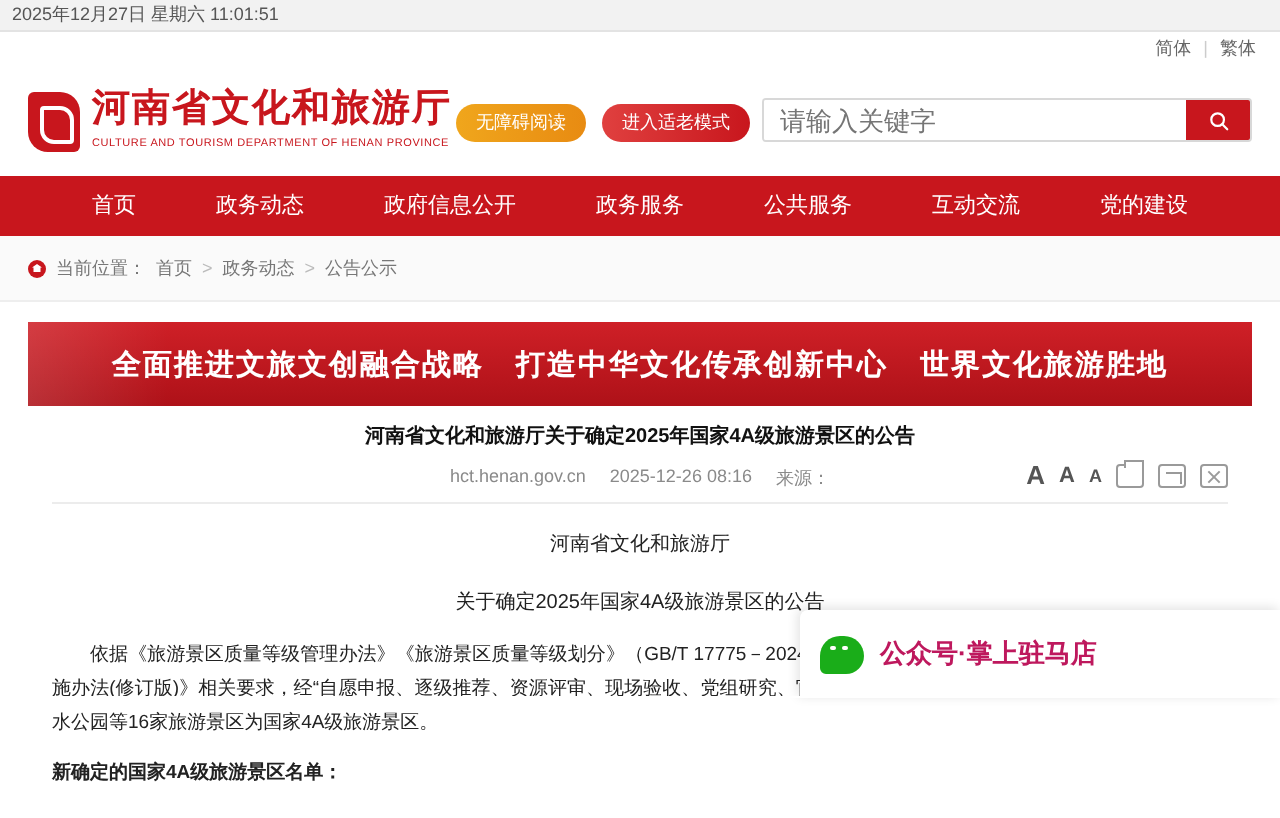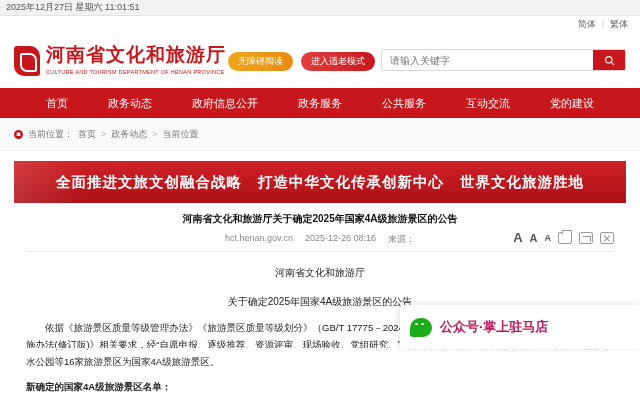--- a/index.html
+++ b/index.html
@@ -101,21 +101,21 @@
     height: 22px;
     border: 1px solid #d8d8d8;
     border-radius: 2px;
     overflow: hidden;
   }
   .searchbox input {
     flex: 1;
     border: none;
     outline: none;
     height: 100%;
-    font-size: 10px;
+    font-size: 13px;
     padding: 0 8px;
     color: #333;
     font-family: Liberation Sans, sans-serif;
   }
   .searchbox .sbtn {
     width: 32px; height: 100%;
     background: #c8161d;
     display: flex; align-items: center; justify-content: center;
     cursor: pointer;
   }
@@ -355,21 +355,21 @@
     <div class="nav-item">党的建设</div>
   </div>
 
   <div class="crumb">
     <span class="home-dot"></span>
     <span>当前位置：</span>
     <a href="#">首页</a>
     <span class="sep">&gt;</span>
     <a href="#">政务动态</a>
     <span class="sep">&gt;</span>
-    <a href="#">当前位置</a>
+    <a href="#">公告公示</a>
   </div>
 
   <div class="banner">
     <span>全面推进文旅文创融合战略</span>
     <span class="gap"></span>
     <span>打造中华文化传承创新中心</span>
     <span class="gap"></span>
     <span>世界文化旅游胜地</span>
   </div>
 

